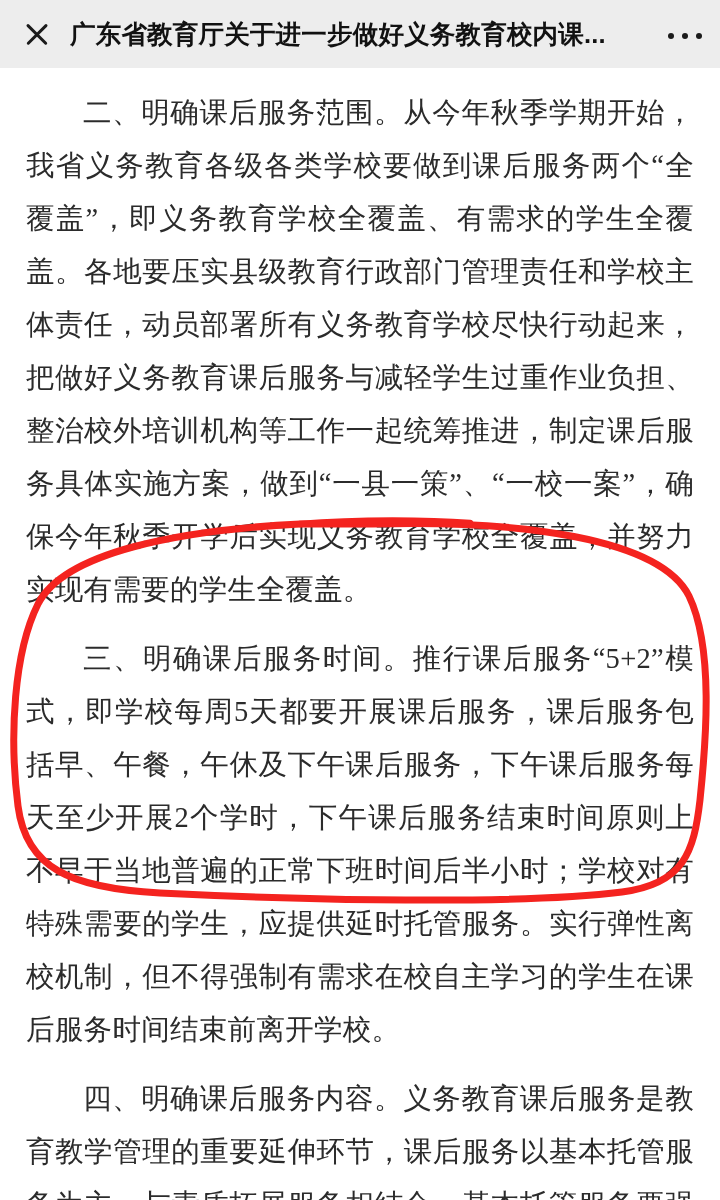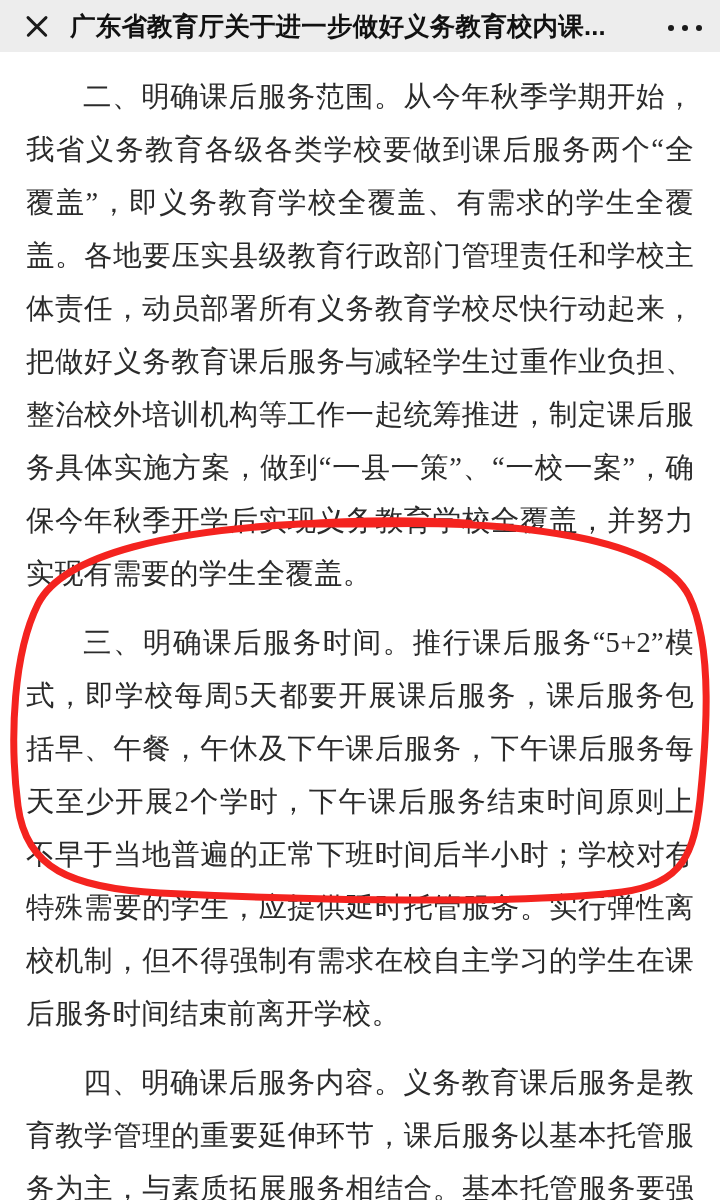--- a/index.html
+++ b/index.html
@@ -10,21 +10,21 @@
   body {
     width: 720px;
     height: 1200px;
     font-family: "Liberation Sans", sans-serif;
     overflow: hidden;
     position: relative;
   }
 
   
   .navbar {
-    height: 52px;
+    height: 68px;
     background: #ededed;
     display: flex;
     align-items: center;
     padding: 0 18px 0 20px;
     box-sizing: border-box;
     position: relative;
   }
   .nav-close {
     width: 34px;
     height: 34px;

